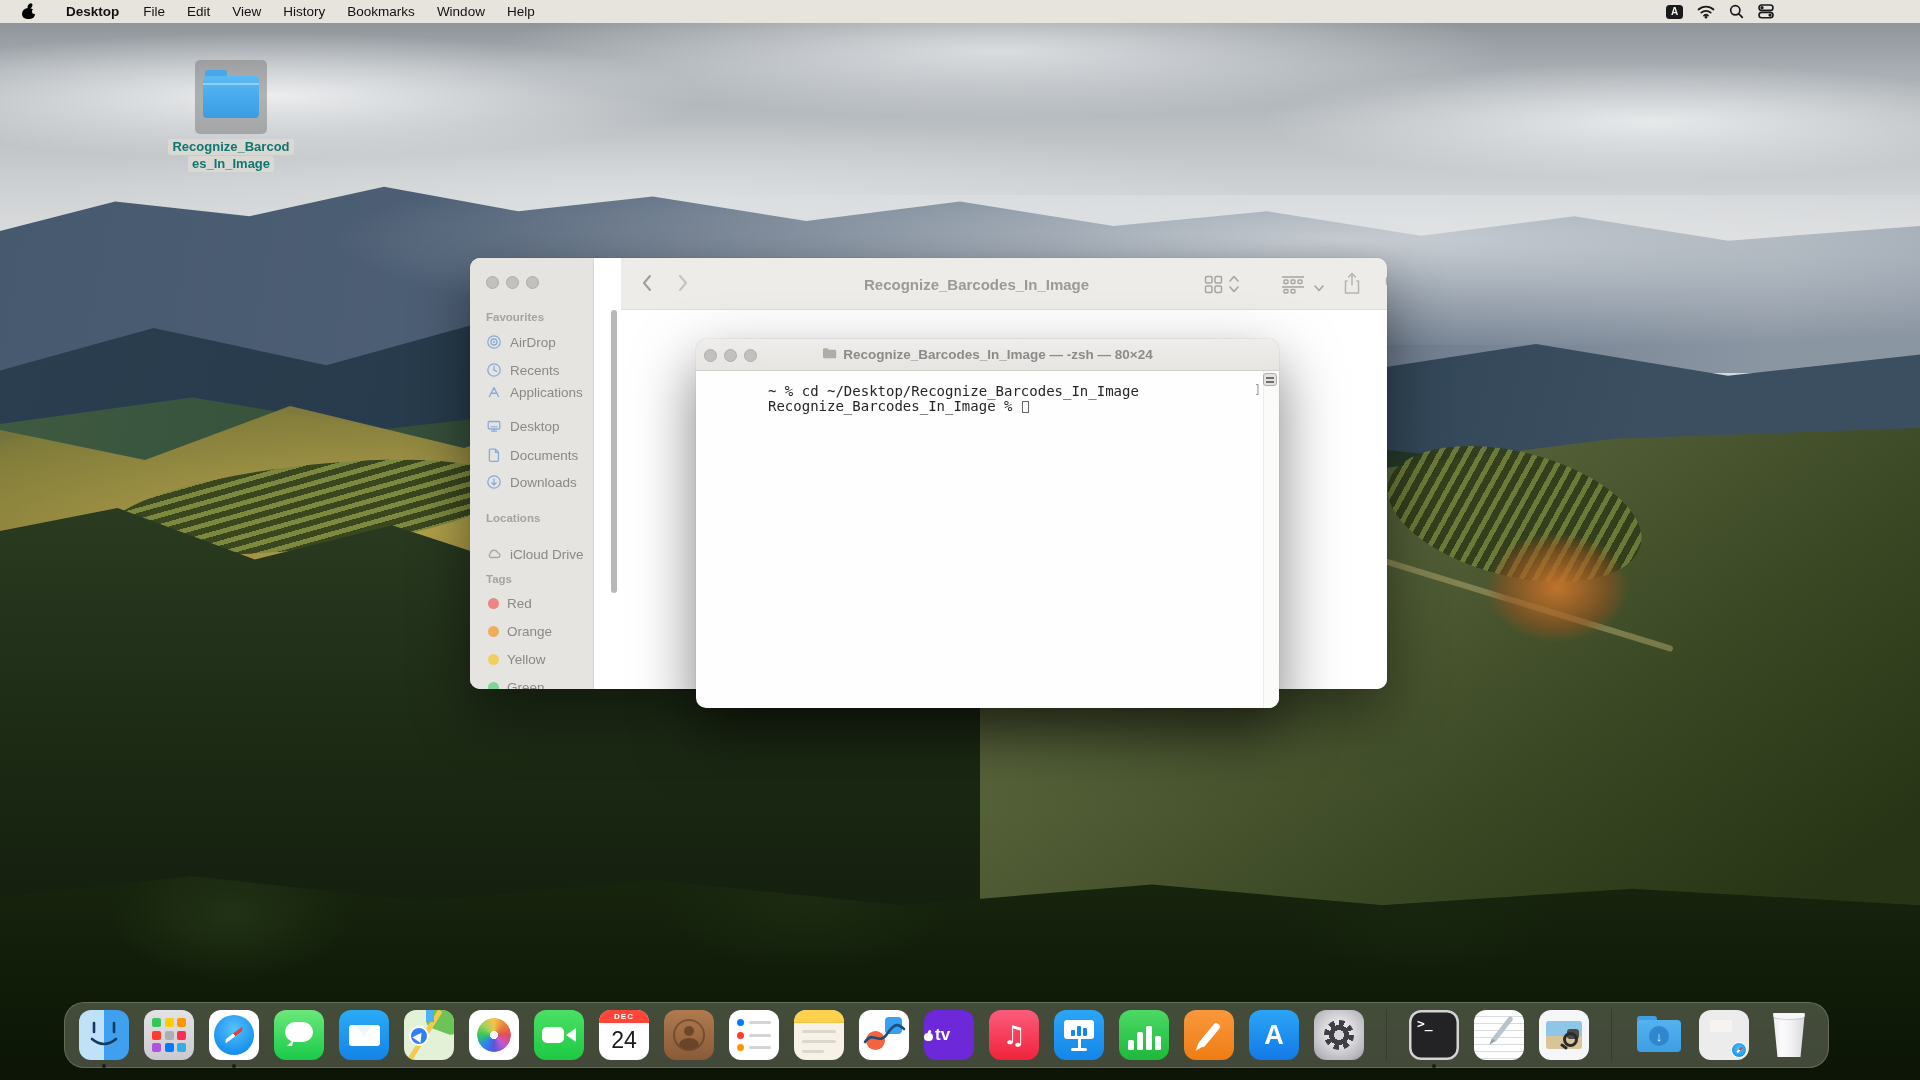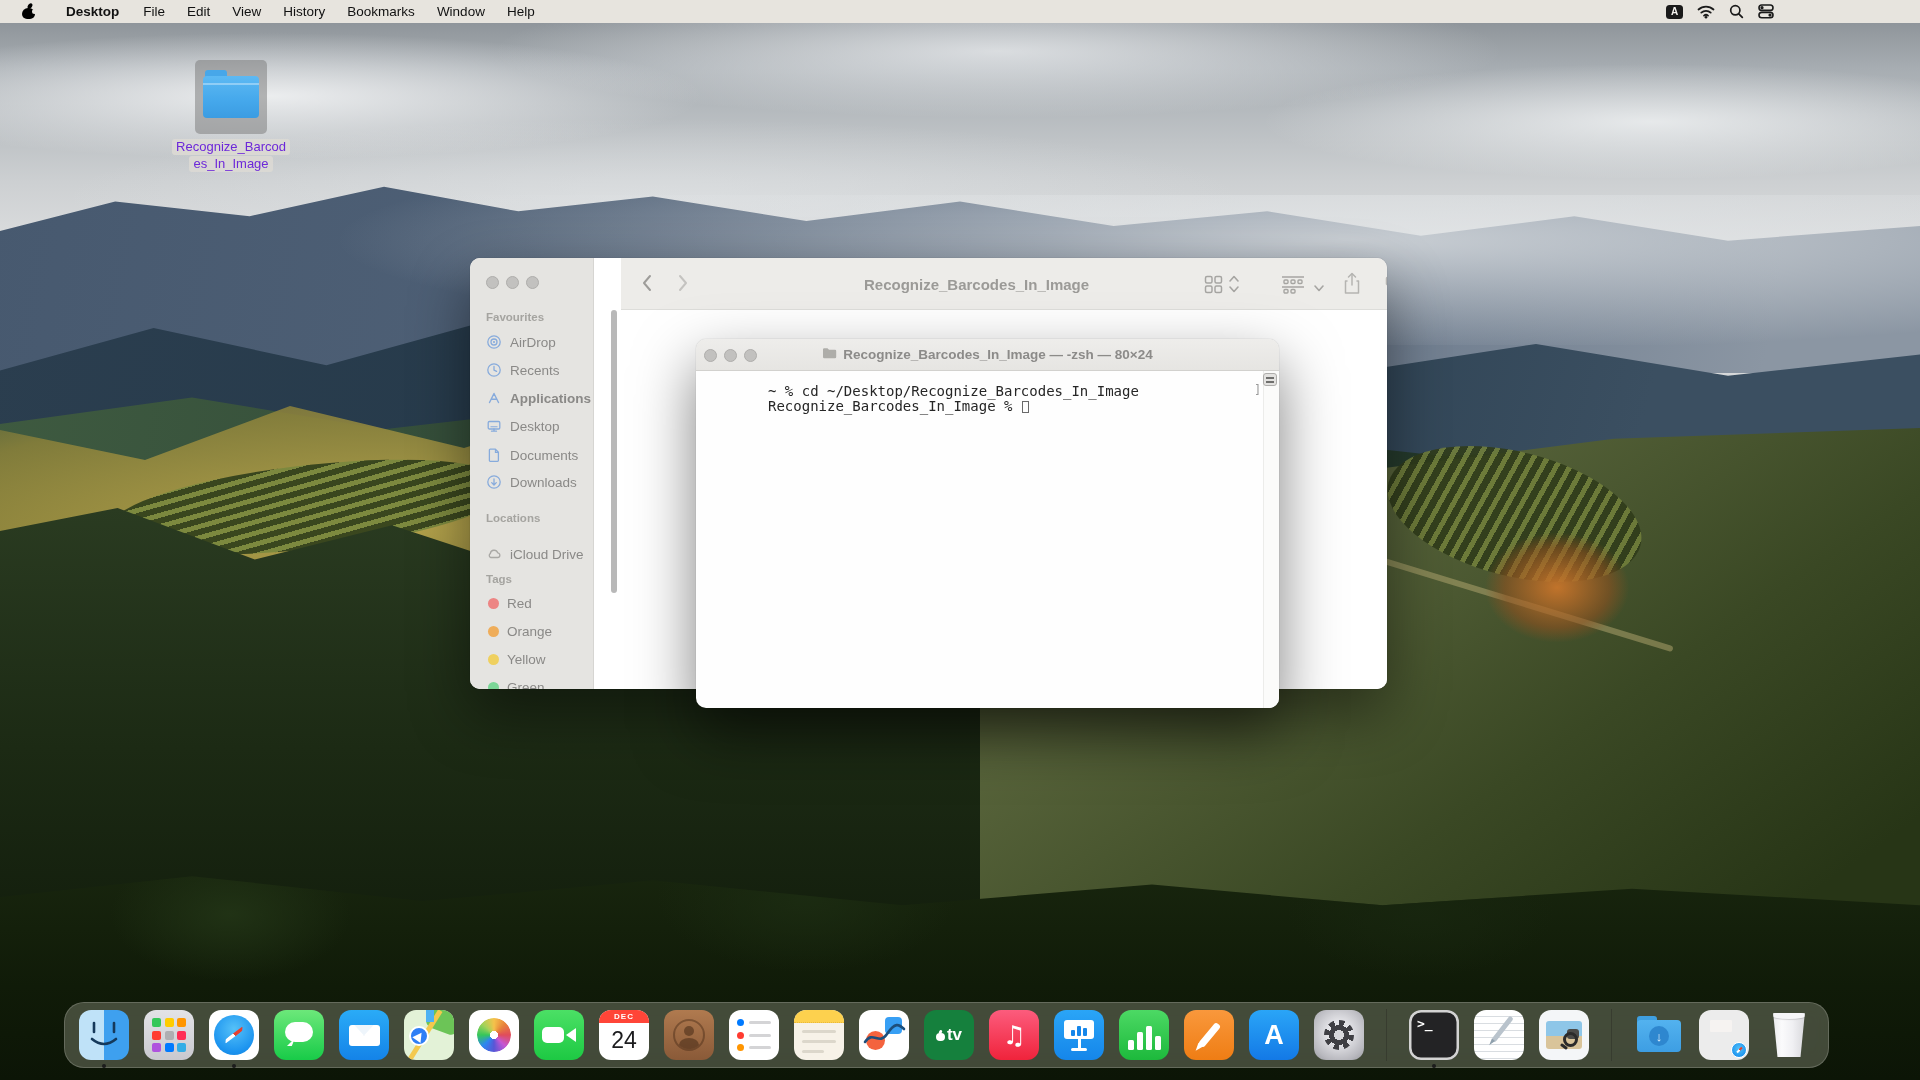--- a/index.html
+++ b/index.html
@@ -87,22 +87,22 @@
   .sel-box { width:72px; height:74px; background:rgba(120,120,120,.5); border-radius:5px;
     display:flex; align-items:center; justify-content:center; }
   .folder-glyph { position:relative; width:56px; height:42px; }
   .folder-glyph .tab { position:absolute; left:2px; top:-6px; width:22px; height:10px;
     background:#47a7e9; border-radius:3px 3px 0 0; }
   .folder-glyph .body { position:absolute; inset:0; border-radius:4px;
     background:linear-gradient(180deg,#5db9f3 0%,#46a9ec 55%,#3b9ce2 100%); }
   .folder-glyph .body::after { content:""; position:absolute; left:0; top:7px; width:100%; height:2px;
     background:rgba(255,255,255,.35); }
   .fl-label { margin-top:4px; text-align:center; line-height:16px; }
-  .fl-label span { display:inline-block; background:rgba(219,217,212,.92); color:#6d28d9;
-    font-size:13px; font-weight:400; padding:0 4px; border-radius:3px; }
+  .fl-label span { display:inline-block; background:rgba(219,217,212,.92); color:#0f766e;
+    font-size:13px; font-weight:700; padding:0 4px; border-radius:3px; }
 
   
   .traffic { position:absolute; display:flex; gap:7px; }
   .traffic i { width:13px; height:13px; border-radius:50%; background:#c2c1bf; border:0.5px solid #aeadab; }
 
   
   #finder { position:absolute; left:470px; top:258px; width:917px; height:431px; border-radius:10px;
     background:#fff; box-shadow:0 25px 60px rgba(0,0,0,.45), 0 0 1px rgba(0,0,0,.35);
     z-index:10; overflow:hidden; }
   .f-sidebar { position:absolute; left:0; top:0; bottom:0; width:124px; background:#e5e4e1;
@@ -200,21 +200,21 @@
   .dk-reminders { background:#fff; padding:9px 8px; display:flex; flex-direction:column; justify-content:space-between; }
   .rem-row { display:flex; align-items:center; gap:5px; }
   .rem-row i { width:7px; height:7px; border-radius:50%; }
   .rem-row b { height:3px; flex:1; background:#d4d4d6; border-radius:2px; }
   .dk-notes { background:#f7f2e8; overflow:hidden; }
   .nt-top { height:13px; background:#fdd14e; border-bottom:1px dotted #e9b93a; }
   .nt-line { height:3px; background:#dcd7cb; border-radius:2px; margin:7px 8px 0; }
   .dk-freeform { background:#fff; overflow:hidden; }
   .ff-sq { position:absolute; right:7px; top:7px; width:17px; height:17px; border-radius:4px; background:#379ff4; }
   .ff-circ { position:absolute; left:7px; top:21px; width:19px; height:19px; border-radius:50%; background:#f4633e; }
-  .dk-tv { background:#15803d; display:flex; align-items:center; justify-content:center; gap:2px; }
+  .dk-tv { background:#6d28d9; display:flex; align-items:center; gap:2px; }
   .tv-apple { position:relative; width:9px; height:11px; }
   .tv-apple::before { content:""; position:absolute; left:0; top:3px; width:9px; height:8px; background:#fff; border-radius:5px; }
   .tv-apple::after { content:""; position:absolute; left:3.5px; top:0; width:3px; height:4px; background:#fff; border-radius:50%; transform:rotate(35deg); }
   .tv-text { color:#fff; font-size:17px; font-weight:700; }
   .dk-music { background:linear-gradient(180deg,#fc5c7d,#f0233b); display:flex; align-items:center; justify-content:center;
     color:#fff; font-size:26px; font-family:"DejaVu Sans", sans-serif; }
   .dk-keynote { background:linear-gradient(180deg,#2aa5f7,#1586ea); display:flex; flex-direction:column; align-items:center; }
   .kn-screen { margin-top:10px; width:30px; height:19px; background:#fff; border-radius:3px;
     display:flex; align-items:flex-end; justify-content:center; gap:2px; padding-bottom:3px; }
   .kn-screen i { width:4px; background:#1586ea; border-radius:1px; }
@@ -379,21 +379,21 @@
       </div>
       <div class="f-row" style="top:100px;">
         <span class="ic">
             <svg width="16" height="16" viewBox="0 0 16 16">
               <circle cx="8" cy="8" r="6.2" fill="none" stroke="#87abdc" stroke-width="1.3"></circle>
               <path d="M8 4.5 V8 L10.6 9.4" fill="none" stroke="#87abdc" stroke-width="1.3" stroke-linecap="round"></path>
             </svg>
           </span>
         <span>Recents</span>
       </div>
-      <div class="f-row" style="top:128px;font-weight:bold;">
+      <div class="f-row" style="top:122px;">
         <span class="ic">
             <svg width="16" height="16" viewBox="0 0 16 16">
               <path d="M3.5 12.5 L8 3.5 L12.5 12.5 M5.2 9.3 h5.6" fill="none" stroke="#87abdc" stroke-width="1.4" stroke-linecap="round" stroke-linejoin="round"></path>
             </svg>
           </span>
         <span>Applications</span>
       </div>
       <div class="f-row" style="top:156px;">
         <span class="ic">
             <svg width="16" height="16" viewBox="0 0 16 16">

